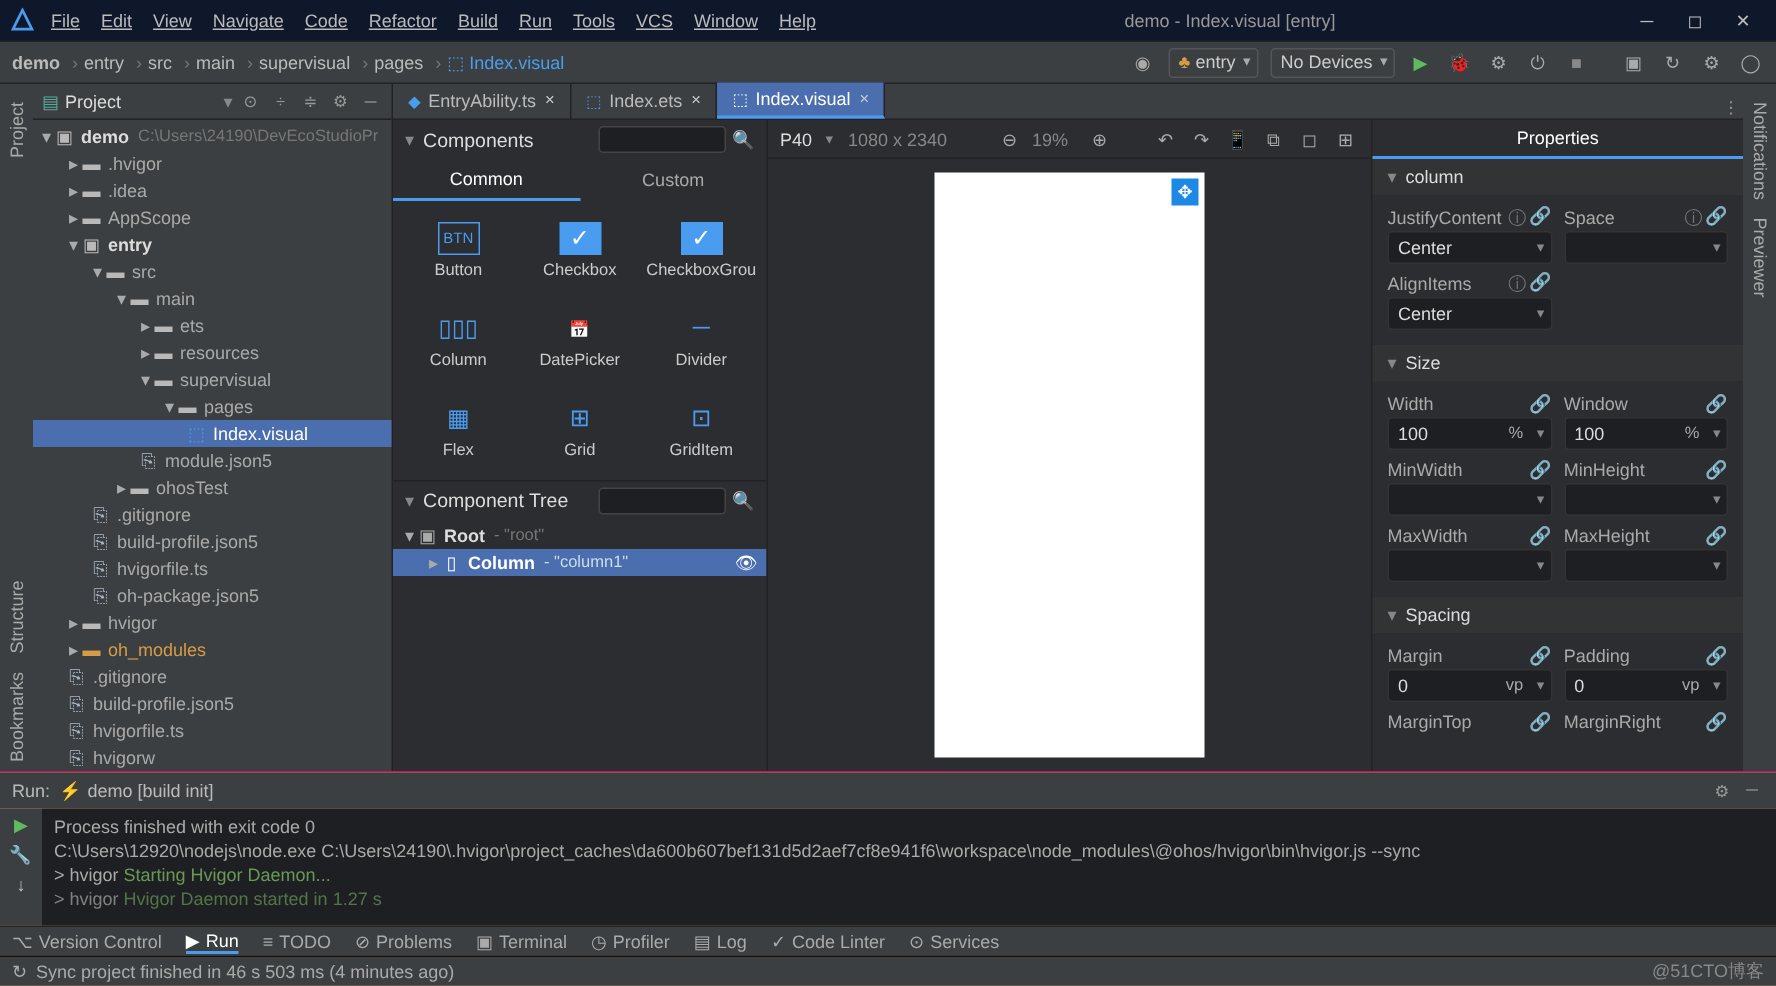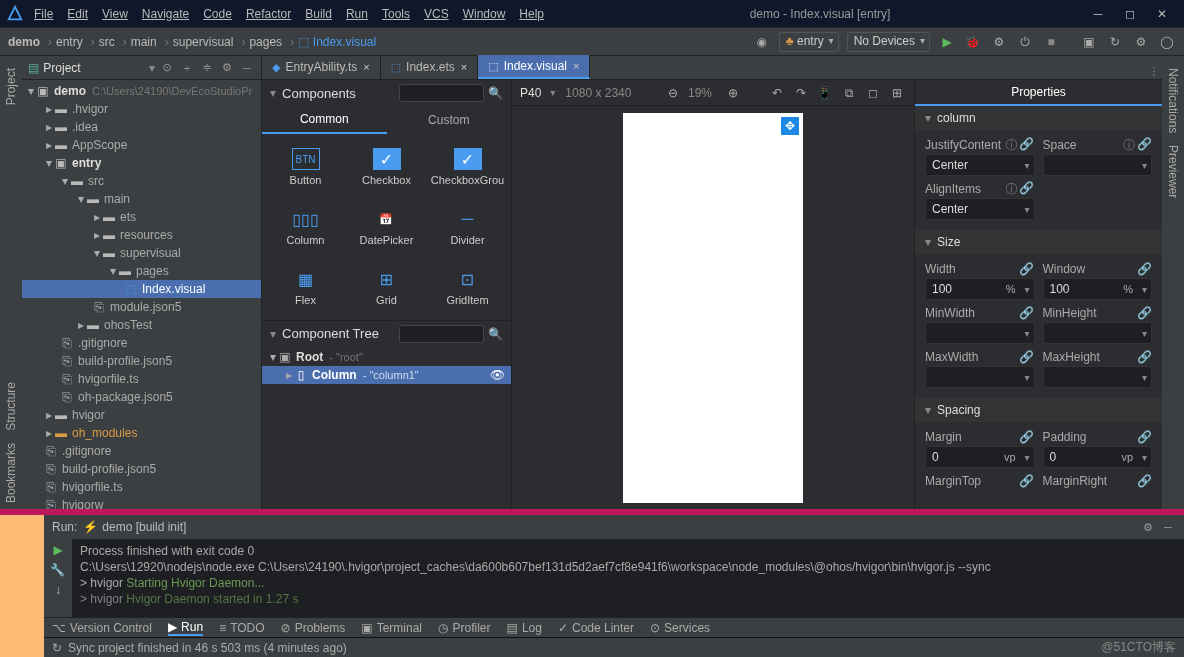--- a/index.html
+++ b/index.html
@@ -71,21 +71,21 @@
   .prop-section-hdr { height:24px; display:flex; align-items:center; padding:0 10px; background:#313335; color:#ddd; font-weight:500; }
   .prop-section-hdr .caret { margin-right:6px; color:#888; }
   .prop-body { padding:6px 10px; }
   .prop-row { display:flex; gap:8px; margin-bottom:4px; }
   .prop-field { flex:1; min-width:0; }
   .prop-label { display:flex; align-items:center; justify-content:space-between; color:#aaa; height:18px; }
   .prop-label .mini-icons { color:#777; font-size:10px; display:flex; gap:2px; }
   .prop-input { height:22px; background:#1e1f22; border:1px solid #333; border-radius:3px; display:flex; align-items:center; padding:0 6px; color:#ddd; position:relative; }
   .prop-input .unit { position:absolute; right:18px; color:#aaa; font-size:11px; }
   .prop-input .dd { position:absolute; right:4px; color:#888; font-size:10px; }
-  .bottom { border-top:6px solid #be185d; background:#fdba74;padding-left:44px; }
+  .bottom { border-top:1px solid #be185d; background:#fdba74; }
   .run-hdr { height:24px; display:flex; align-items:center; padding:0 8px; background:#3c3f41; color:#bbb; }
   .run-body { display:flex; height:78px; }
   .run-gutter { width:28px; background:#3c3f41; display:flex; flex-direction:column; align-items:center; padding-top:4px; gap:6px; }
   .run-console { flex:1; background:#1e1f22; padding:4px 8px; font-family:Consolas,monospace; color:#aaa; overflow:hidden; line-height:16px; }
   .run-console .green { color:#6a9955; }
   .btm-bars { height:20px; background:#3c3f41; display:flex; align-items:center; padding:0 8px; border-top:1px solid #222; }
   .btm-item { margin-right:16px; color:#aaa; display:flex; align-items:center; gap:4px; }
   .btm-item.active { color:#fff; border-bottom:2px solid #4a9cf0; }
   .statusbar { height:20px; background:#3c3f41; display:flex; align-items:center; padding:0 8px; color:#aaa; border-top:1px solid #111; }
   .statusbar .right { margin-left:auto; color:#888; }

